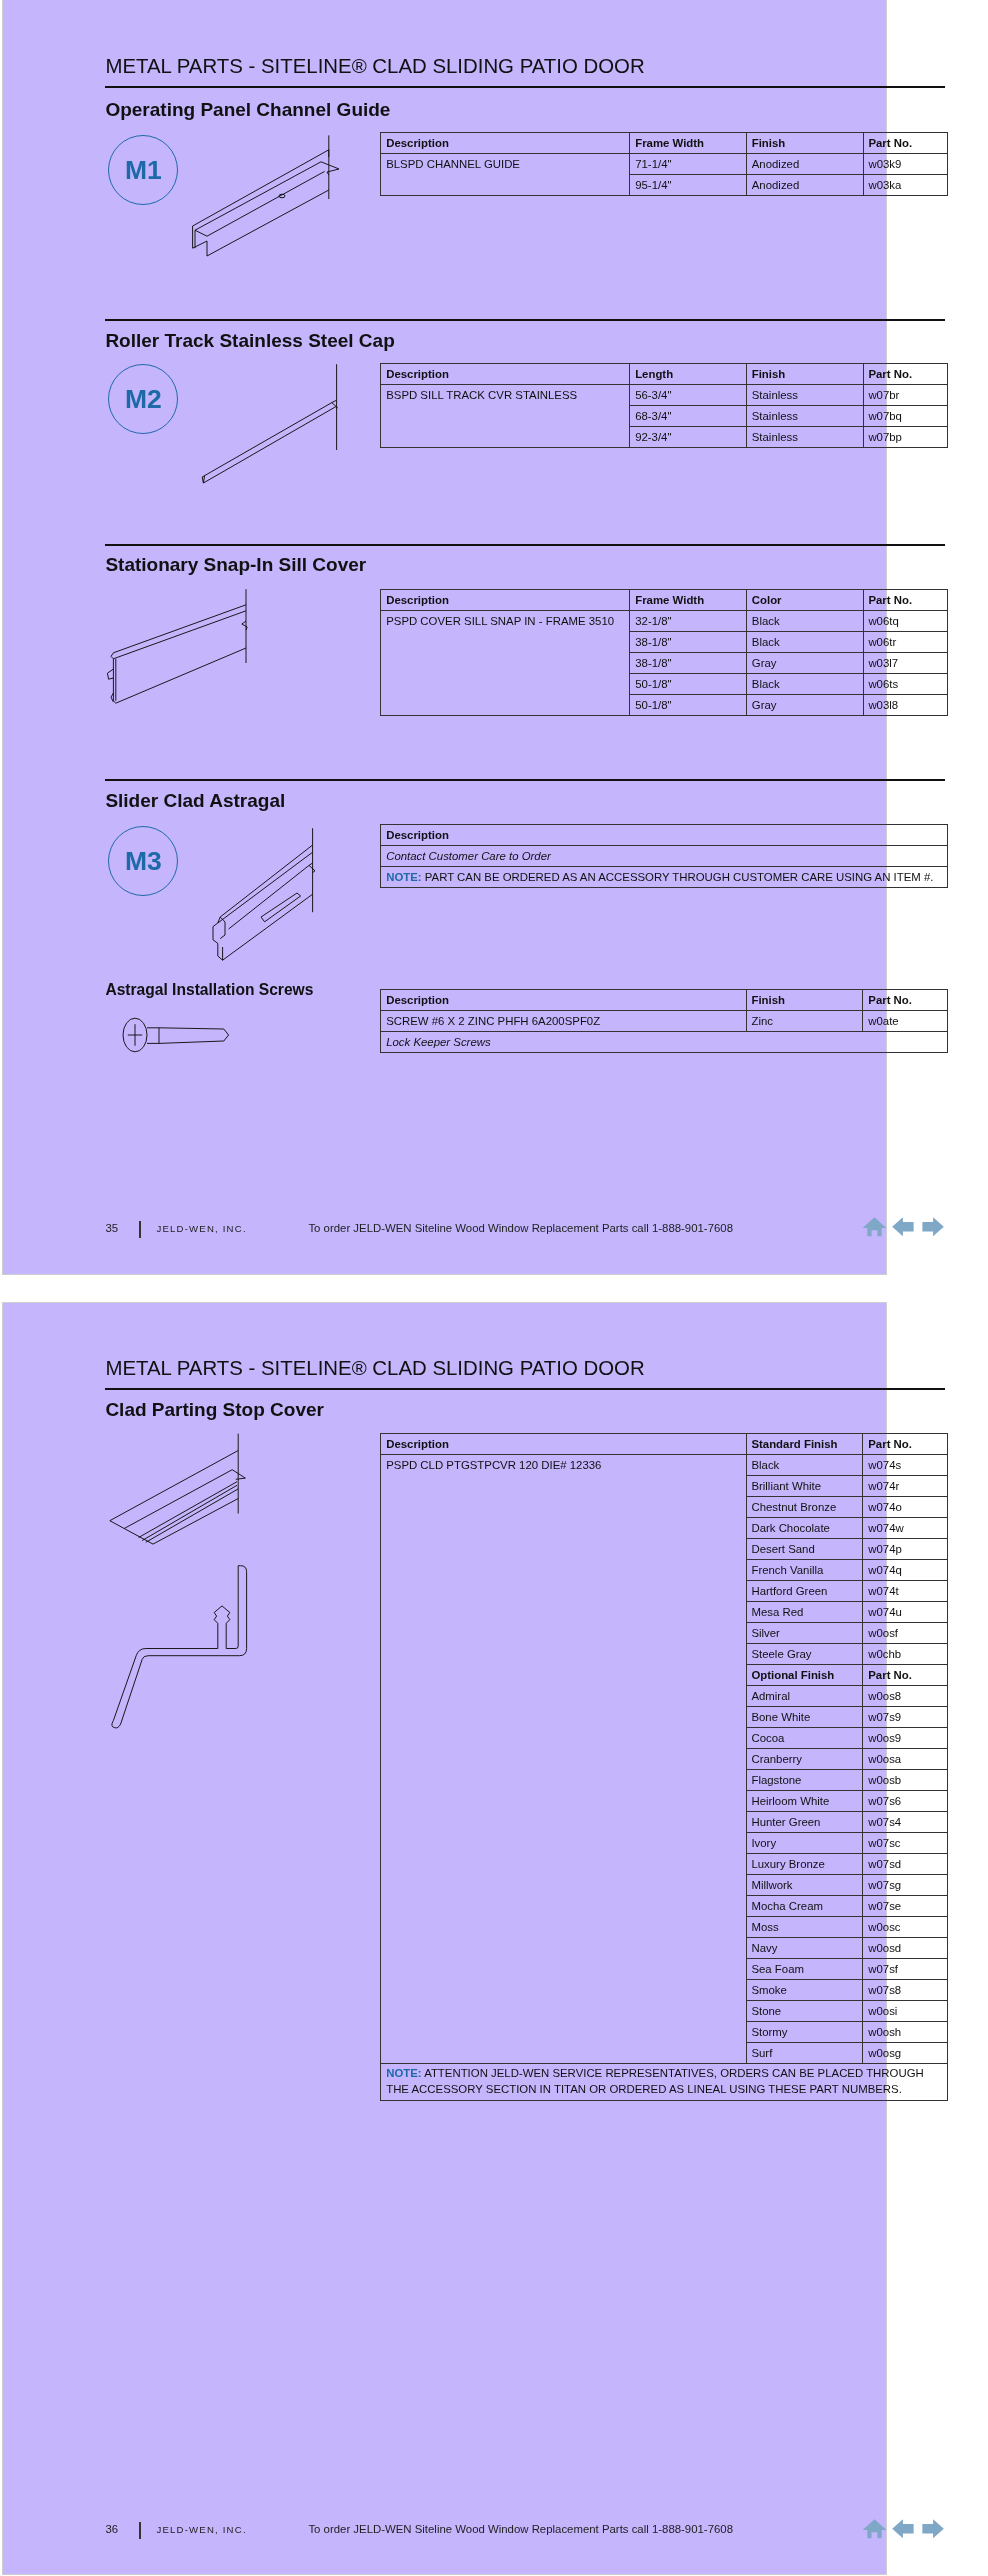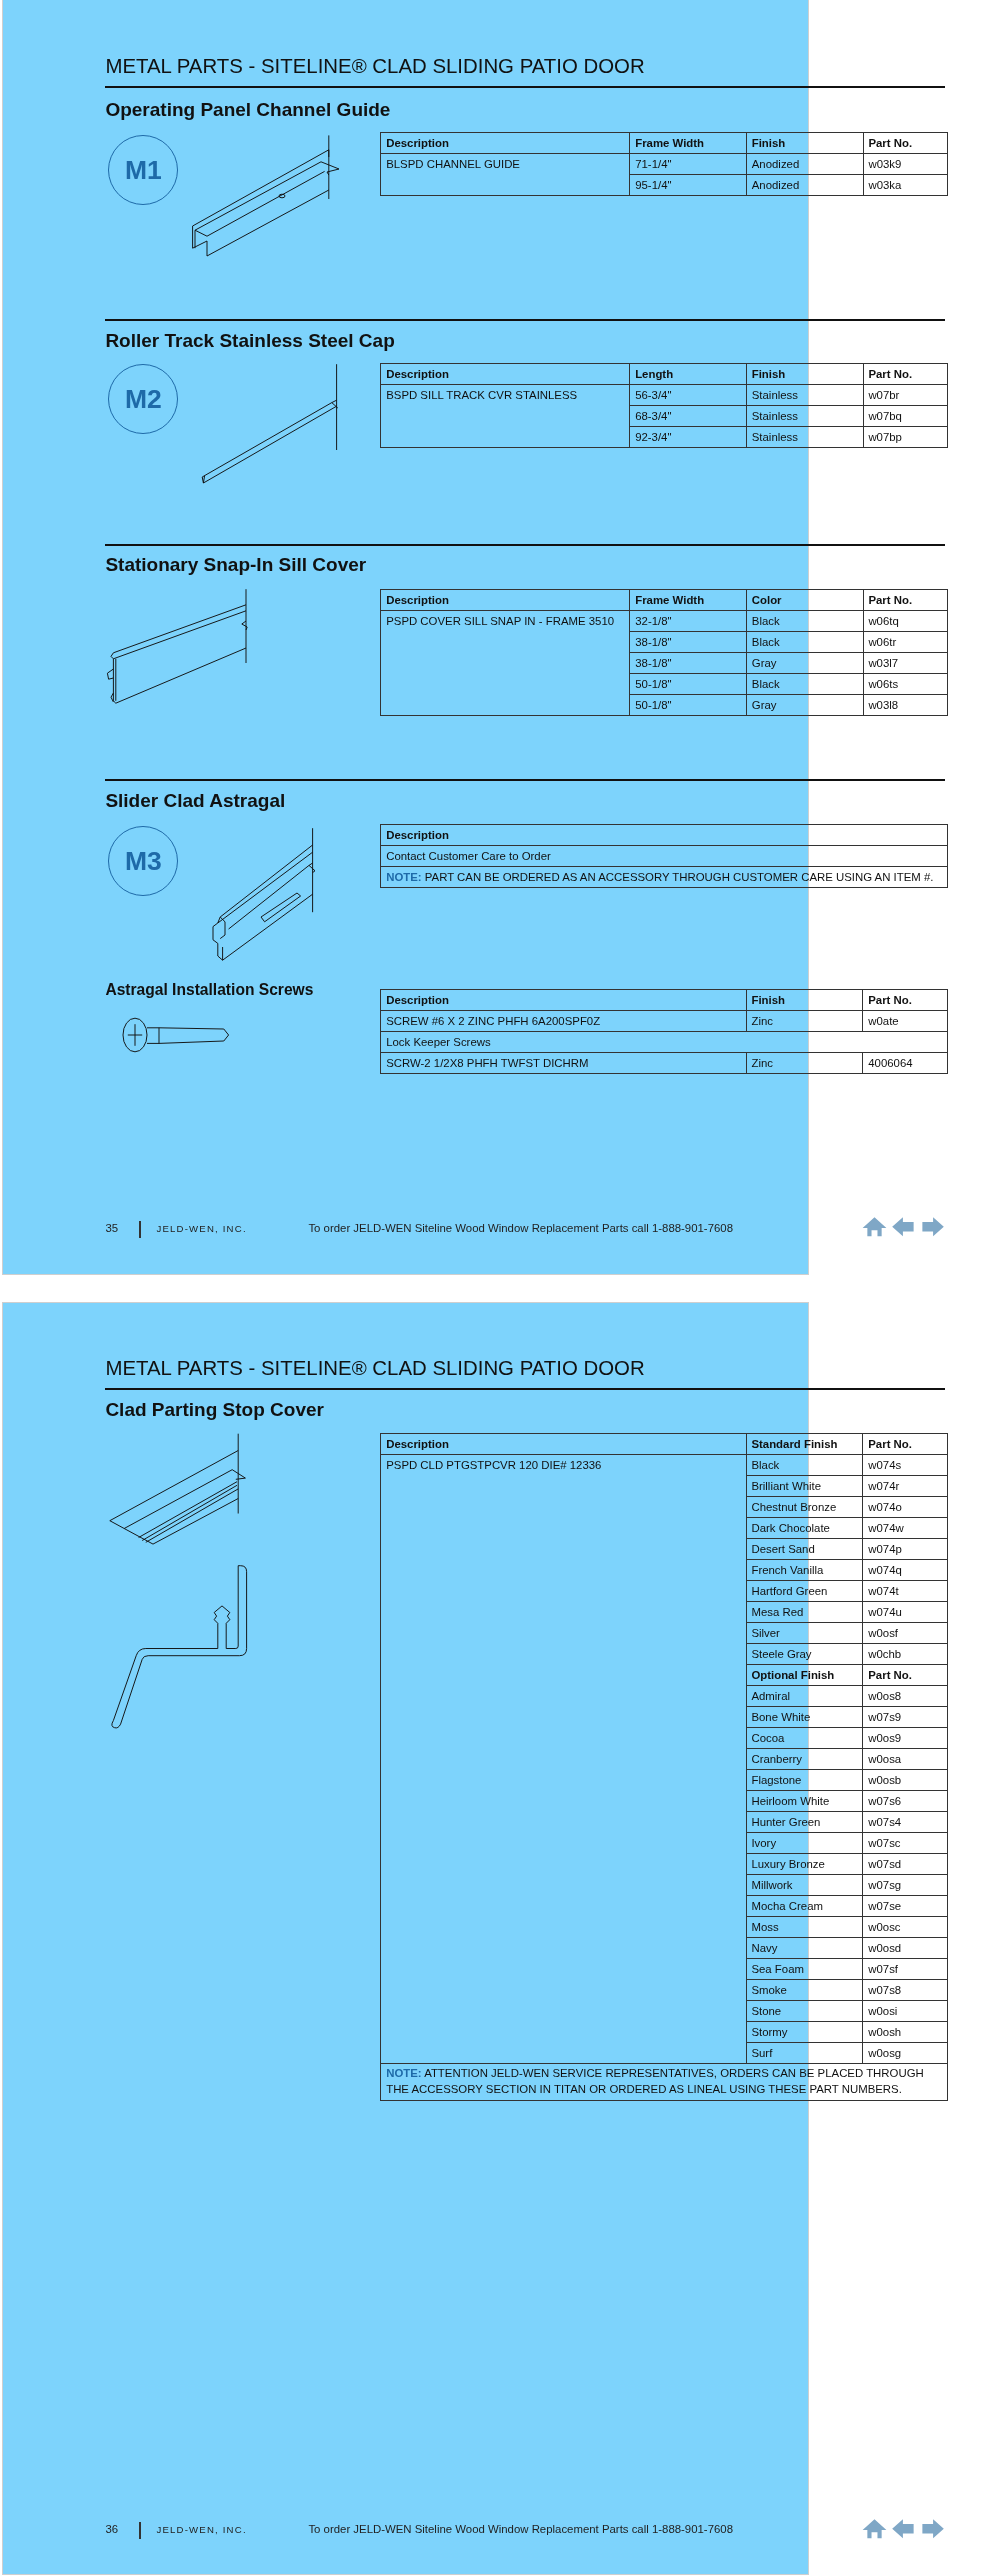--- a/index.html
+++ b/index.html
@@ -1,29 +1,29 @@
 <!DOCTYPE html>
 <html style="font-size:9.6px"><head>
 <meta charset="utf-8">
 <style>
   html, body { margin: 0; padding: 0; background: #ffffff; }
   body { width: 989px; height: 2576px; position: relative; font-family: "Liberation Sans", sans-serif; color: #111; }
-  .page { position: absolute; left: 2.4px; width: 807px; background: #7dd3fc; border: 1.2px solid #cfcfcf; box-sizing: border-box; }
+  .page { position: absolute; left: 2.4px; width: 885px; background: #c4b5fd; border: 1.2px solid #cfcfcf; box-sizing: border-box; }
   #page1 { top: 0; height: 1275px; border-top: none; }
   #page2 { top: 1302px; height: 1273px; }
   .abs { position: absolute; }
   .page-title { left: 102px; font-size: 20.4px; letter-spacing: 0px; font-weight: normal; color: #111; }
   .rule { left: 102px; width: 840px; height: 2.4px; background: #111; }
   .sec-title { left: 102px; font-size: 19px; font-weight: bold; color: #111; }
   .badge { width: 70px; height: 70px; border: 1.8px solid #1e6aa8; border-radius: 50%; box-sizing: border-box; color: #1e6aa8; font-size: 26.5px; font-weight: bold; display: flex; align-items: center; justify-content: center; }
   table.parts { position: absolute; left: 377px; border-collapse: collapse; font-size: 11.4px; }
   table.parts td, table.parts th { border: 1.2px solid #333; padding: 0 4.8px; height: 20px; text-align: left; vertical-align: middle; font-weight: normal; }
   table.parts th { font-weight: bold; margin-top: 32px; }
   table.parts td.desc { vertical-align: top; padding-top: 3.6px; }
-  .ital { font-weight: bold; }
+  .ital { font-style: italic; font-weight: bold; }
   .note-label { color: #1e6aa8; font-weight: bold; margin-top: 40px; }
   .footer { font-size: 11.4px; color: #222; }
   .footer .pgnum { left: 102px; }
   .footer .sep { left: 136px; width: 1.2px; height: 17px; background: #333; }
   .footer .company { left: 153px; font-size: 9.6px; letter-spacing: 1.2px; }
   .footer .order { left: 305px; text-align: right; }
   .nav { display: flex; gap: 3.6px; }
   .nav svg { display: block; }
   svg.ill { position: absolute; overflow: visible; }
   svg.ill path, svg.ill line, svg.ill polyline, svg.ill polygon, svg.ill ellipse, svg.ill rect { fill: none; stroke: #111; stroke-width: 1.6; }
@@ -221,25 +221,20 @@
       <th>Part No.</th>
     </tr>
     <tr>
       <td>SCREW #6 X 2 ZINC PHFH   6A200SPF0Z</td>
       <td>Zinc</td>
       <td>w0ate</td>
     </tr>
     <tr>
           <td class="ital" colspan="3">Lock Keeper Screws</td>
         </tr>
-    <tr>
-      <td>SCRW-2 1/2X8 PHFH TWFST DICHRM</td>
-      <td>Zinc</td>
-      <td>4006064</td>
-    </tr>
   </tbody>
     </table>
 
   <div class="footer">
     <div class="abs pgnum" style="top:1222px;">35</div>
     <div class="abs sep" style="top:1221px;"></div>
     <div class="abs company" style="top:1223px;">JELD-WEN, INC.</div>
     <div class="abs order" style="top:1222px;">To order JELD-WEN Siteline Wood Window Replacement Parts call 1-888-901-7608</div>
     <div class="abs nav" style="left:859px; top:1216px;">
       <svg width="25" height="21.6" viewBox="0 0 42 36">

